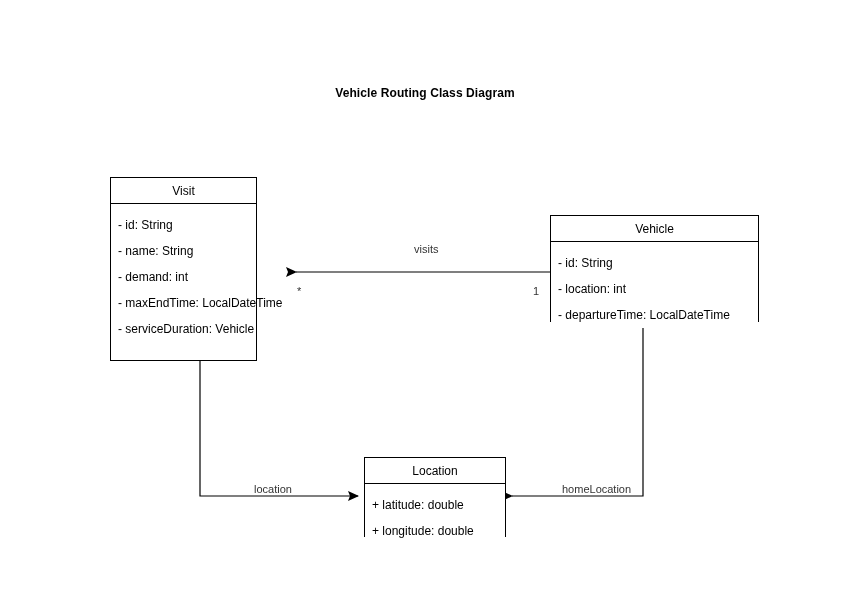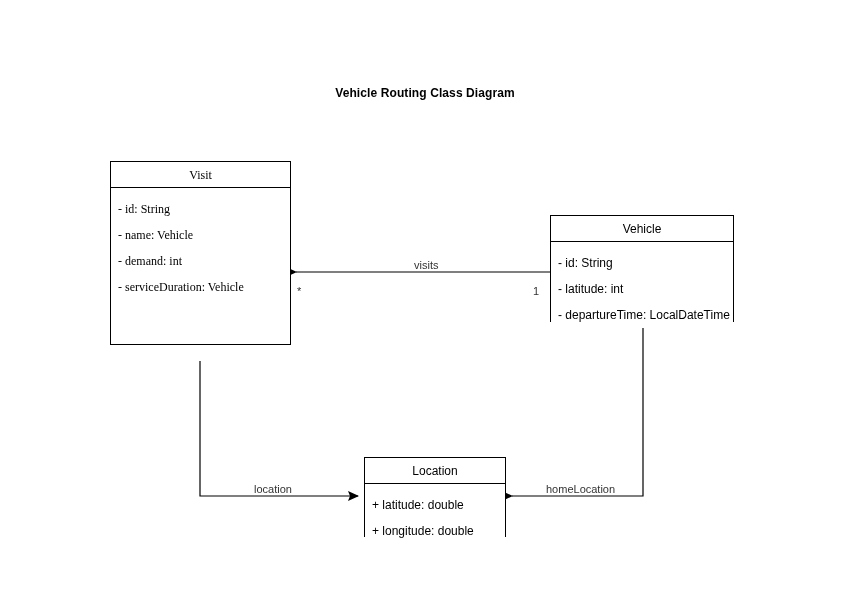--- a/index.html
+++ b/index.html
@@ -74,22 +74,22 @@
     white-space: nowrap;
     background: transparent;
   }
   .multiplicity {
     position: absolute;
     font-size: 11px;
     color: #333333;
     white-space: nowrap;
   }
   
-  #class-visit   { left: 110px; top: 161px; width: 181px; height: 184px; font-family: Liberation Serif, serif; }
-  #class-vehicle { left: 550px; top: 215px; width: 184px; height: 107px; }
+  #class-visit   { left: 110px; top: 177px; width: 147px; height: 184px; }
+  #class-vehicle { left: 550px; top: 215px; width: 209px; height: 107px; }
   #class-location{ left: 364px; top: 457px; width: 142px; height: 80px; }
 </style>
 </head>
 <body>
 
 <div id="canvas">
 
   <div class="diagram-title">Vehicle Routing Class Diagram</div>
 
   <svg id="diagram-svg" viewBox="0 0 850 600" xmlns="http://www.w3.org/2000/svg">
@@ -112,46 +112,47 @@
 
     <g>
       <polyline points="643,322 643,496 512,496" fill="none" stroke="#000000" stroke-width="1.2" marker-end="url(#arrow-left)"></polyline>
     </g>
   </svg>
 
   <div id="class-visit" class="uml-class">
     <div class="uml-class-name">Visit</div>
     <div class="uml-attrs">
       <div class="uml-attr">- id: String</div>
-      <div class="uml-attr">- name: Vehicle</div>
+      <div class="uml-attr">- name: String</div>
       <div class="uml-attr">- demand: int</div>
+      <div class="uml-attr">- maxEndTime: LocalDateTime</div>
       <div class="uml-attr">- serviceDuration: Vehicle</div>
     </div>
   </div>
 
   <div id="class-vehicle" class="uml-class">
     <div class="uml-class-name">Vehicle</div>
     <div class="uml-attrs">
       <div class="uml-attr">- id: String</div>
-      <div class="uml-attr">- latitude: int</div>
+      <div class="uml-attr">- location: int</div>
       <div class="uml-attr">- departureTime: LocalDateTime</div>
     </div>
   </div>
 
   <div id="class-location" class="uml-class">
     <div class="uml-class-name">Location</div>
     <div class="uml-attrs">
       <div class="uml-attr">+ latitude: double</div>
       <div class="uml-attr">+ longitude: double</div>
     </div>
   </div>
 
-  <div class="edge-label" style="left:414px; top:259px;">visits</div>
+  <div class="edge-label" style="left:414px; top:243px;">visits</div>
 
   <div class="multiplicity" style="left:297px; top:285px;">*</div>
 
   <div class="multiplicity" style="left:533px; top:285px;">1</div>
 
   <div class="edge-label" style="left:254px; top:483px;">location</div>
 
-  <div class="edge-label" style="left:546px; top:483px;">homeLocation</div>
+  <div class="edge-label" style="left:562px; top:483px;">homeLocation</div>
 
 </div>
 
 </body></html>

